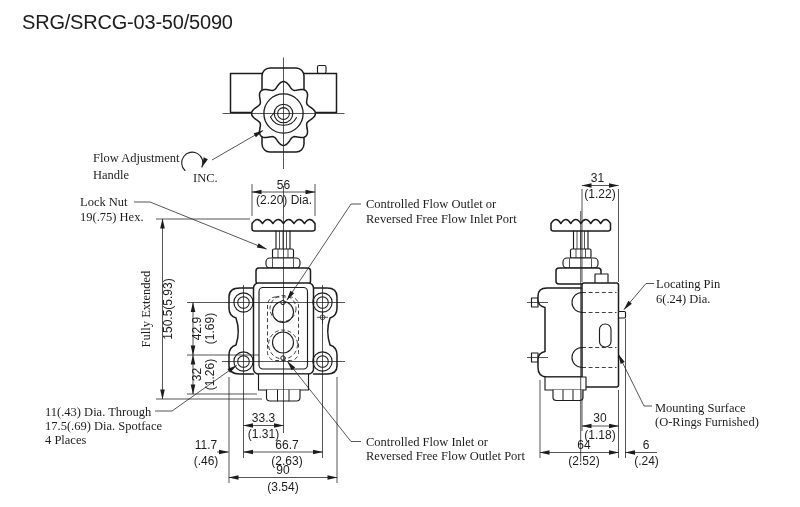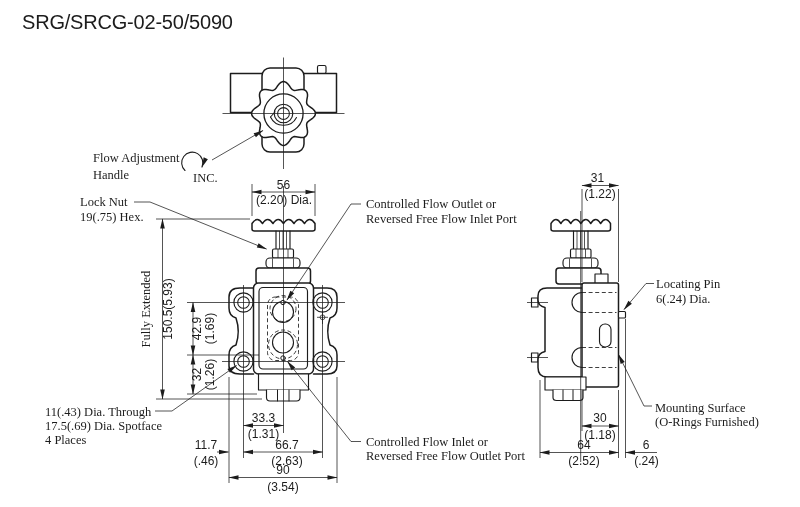--- a/index.html
+++ b/index.html
@@ -15,21 +15,21 @@
   .of{stroke:var(--ink,#1c1c1c);stroke-width:1.5;fill:#fff;stroke-linecap:round;stroke-linejoin:round;}
   .m{stroke-width:1.15;}
   .t{stroke:var(--ink,#1c1c1c);stroke-width:0.75;fill:none;}
   .dash{stroke:var(--ink,#1c1c1c);stroke-width:0.85;fill:none;stroke-dasharray:4 2.6;}
   .mid{text-anchor:middle;}
 </style>
 </head>
 <body>
 
 <div id="stage">
-  <div class="title">SRG/SRCG-02-50/5090</div>
+  <div class="title">SRG/SRCG-03-50/5090</div>
 
   <svg width="800" height="507" viewBox="0 0 800 507">
     <defs>
       <marker id="ar" markerUnits="userSpaceOnUse" markerWidth="11" markerHeight="6" refX="10" refY="3" orient="auto-start-reverse">
         <path d="M0.5,0.7 L10.5,3 L0.5,5.3 Z" fill="#1c1c1c"></path>
       </marker>
     </defs>
 
     <g>
       <rect x="317.5" y="65.5" width="8.5" height="8" rx="1.5" class="of m"></rect>

